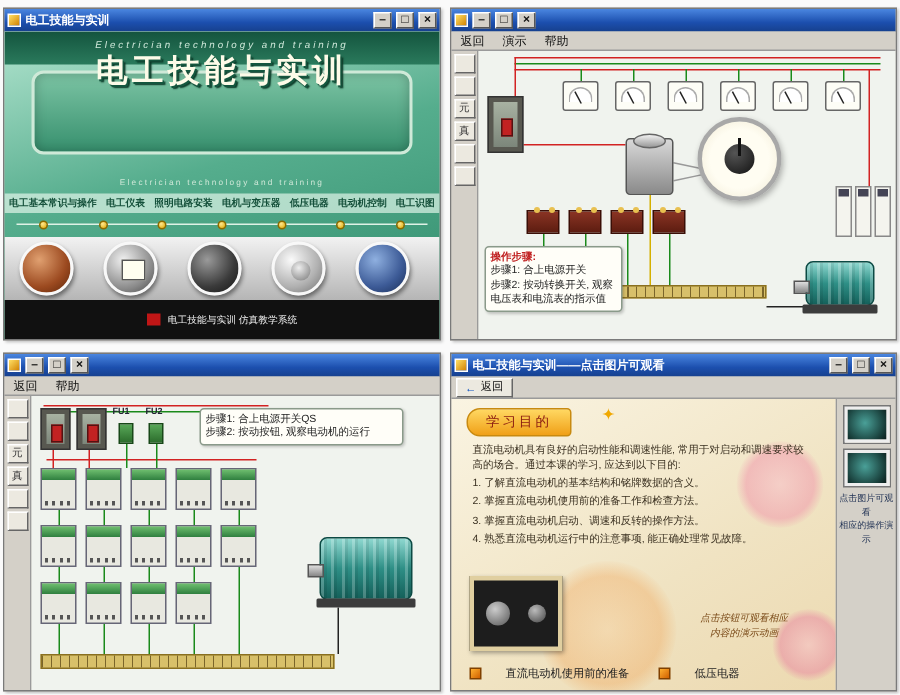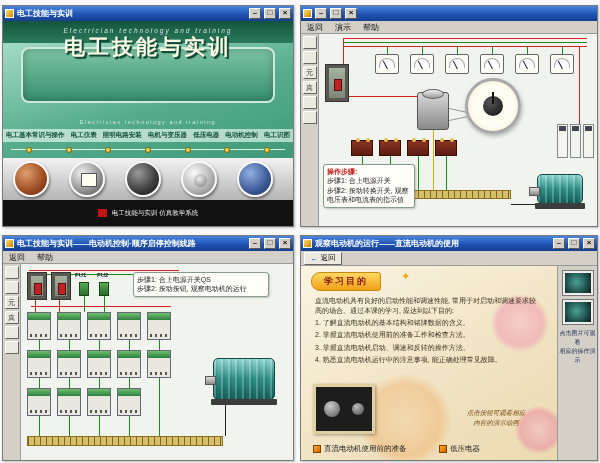--- a/index.html
+++ b/index.html
@@ -66,33 +66,33 @@
 .c4{background:radial-gradient(circle at 35% 32%,#fafafa,#b0b0b0 60%,#707070)}
 .c4::after{content:"";position:absolute;left:11px;top:11px;width:13px;height:13px;border-radius:50%;background:radial-gradient(circle at 40% 35%,#eee,#777)}
 .c5{background:radial-gradient(circle at 35% 32%,#8fb0e0,#3c5a96 60%,#182c54)}
 .s-black{position:absolute;left:0;right:0;top:179px;bottom:0;background:#111;display:flex;align-items:center;justify-content:center;gap:5px;color:#eee;font-size:6.5px}
 .s-redbox{width:9px;height:8px;background:#c01616}
 
 .ltool{height:15px;flex:none;background:#d4d0c8;display:flex;align-items:center;padding:0 3px;border-bottom:1px solid #9a9a9a}
 .backbtn{display:flex;align-items:center;gap:3px;padding:0 5px;height:13px;background:#ece9e0;border:1px solid;border-color:#fff #666 #666 #fff;font-size:7.5px;color:#111}
 .backbtn .ar{color:#0a50c0;font-weight:bold}
 .lesson-bg{flex:1;position:relative;background:linear-gradient(150deg,#faf4e2,#f0e3c2 60%,#ecd9b0);overflow:hidden}
-.ribbon{position:absolute;left:10px;top:6px;background:linear-gradient(180deg,#ffd862,#f0a018);border:1px solid #c88a10;border-radius:9px 3px 3px 9px;color:#8a1a10;font-weight:bold;font-size:9px;padding:2px 12px;letter-spacing:2px}
+.ribbon{position:absolute;left:10px;top:6px;background:linear-gradient(180deg,#ffd862,#f0a018);border:1px solid #c88a10;border-radius:9px 3px 3px 9px;color:#8a1a10;font-weight:normal;font-size:9px;padding:2px 12px;letter-spacing:2px}
 .spark{position:absolute;left:100px;top:4px;color:#f0a800;font-size:11px}
 .ltext{position:absolute;left:14px;top:30px;width:225px;font-size:7px;color:#3a3020;line-height:1.45}
 .ltext div{margin-bottom:2px}
 .decor{position:absolute;border-radius:50%;pointer-events:none}
 .d1{left:190px;top:28px;width:58px;height:58px;background:radial-gradient(circle,#f8b8c8,#f090aa 55%,transparent 72%);opacity:.5}
 .d2{left:58px;top:108px;width:92px;height:92px;background:radial-gradient(circle,#f8c890,#f0a050 55%,transparent 72%);opacity:.35}
 .d3{left:214px;top:140px;width:48px;height:48px;background:radial-gradient(circle,#f8b8c8,#e880a0 55%,transparent 72%);opacity:.5}
 .photo{position:absolute;left:12px;top:118px;width:62px;height:50px;background:#1d1d1d;border:3px solid #e0cfa0;box-shadow:1px 1px 3px rgba(0,0,0,.35)}
 .photo::before{content:"";position:absolute;left:8px;top:14px;width:16px;height:16px;border-radius:50%;background:radial-gradient(circle at 38% 32%,#ccc,#555)}
 .photo::after{content:"";position:absolute;right:8px;top:16px;width:12px;height:12px;border-radius:50%;background:radial-gradient(circle at 38% 32%,#bbb,#444)}
 .caption{position:absolute;left:140px;top:142px;width:110px;font-size:6.5px;font-style:italic;color:#7a4a18;text-align:center;line-height:1.5}
-.p4btn{position:absolute;display:flex;align-items:center;gap:3px;font-size:7.5px;color:#222;cursor:default}
+.p4btn{position:absolute;display:flex;align-items:center;gap:16px;font-size:7.5px;color:#222;cursor:default}
 .p4btn .ic{width:8px;height:8px;background:linear-gradient(135deg,#ffb030,#d06000);border:1px solid #804000}
 .sidebar{width:40px;flex:none;background:#d4d0c8;border-left:1px solid #999;display:flex;flex-direction:column;align-items:center;padding-top:5px;gap:5px}
 .thumb{width:30px;height:24px;border:2px solid #eee;box-shadow:0 0 0 1px #777;background:radial-gradient(circle at 45% 45%,#4aa098,#173c38 75%,#0c1c1a)}
 .sidecap{font-size:6px;color:#223355;text-align:center;line-height:1.5}
 </style>
 </head>
 <body>
 
 <div id="canvas">
 
@@ -210,21 +210,20 @@
           <div>步骤1: 合上电源开关</div>
           <div>步骤2: 按动转换开关, 观察电压表和电流表的指示值</div>
         </div>
       </div>
     </div>
   </div>
 
   <div class="win" style="left:2px;top:235px;width:292px;height:226px">
     <div class="tbar">
       <div class="wicon"></div>
-      <span class="ttext">电工技能与实训——电动机控制·顺序启停控制线路</span>
       <span class="wbtn">–</span>
       <span class="wbtn">□</span>
       <span class="wbtn">×</span>
     </div>
     <div class="mbar">
       <span>返回</span>
       <span>帮助</span>
     </div>
     <div class="sbody">
       <div class="vtool">
@@ -284,21 +283,21 @@
         <div class="cu" style="left:96px;top:124px"></div>
         <div class="tstrip" style="left:6px;top:172px;width:196px;height:10px"></div>
         <div class="motor" style="left:192px;top:94px;width:62px;height:42px"></div>
       </div>
     </div>
   </div>
 
   <div class="win" style="left:300px;top:235px;width:298px;height:226px">
     <div class="tbar">
       <div class="wicon"></div>
-      <span class="ttext">观察电动机的运行——直流电动机的使用</span>
+      <span class="ttext">电工技能与实训——点击图片可观看</span>
       <span class="wbtn">–</span>
       <span class="wbtn">□</span>
       <span class="wbtn">×</span>
     </div>
     <div class="ltool">
       <div class="backbtn">
         <span class="ar">←</span>
         <span>返回</span>
       </div>
     </div>

